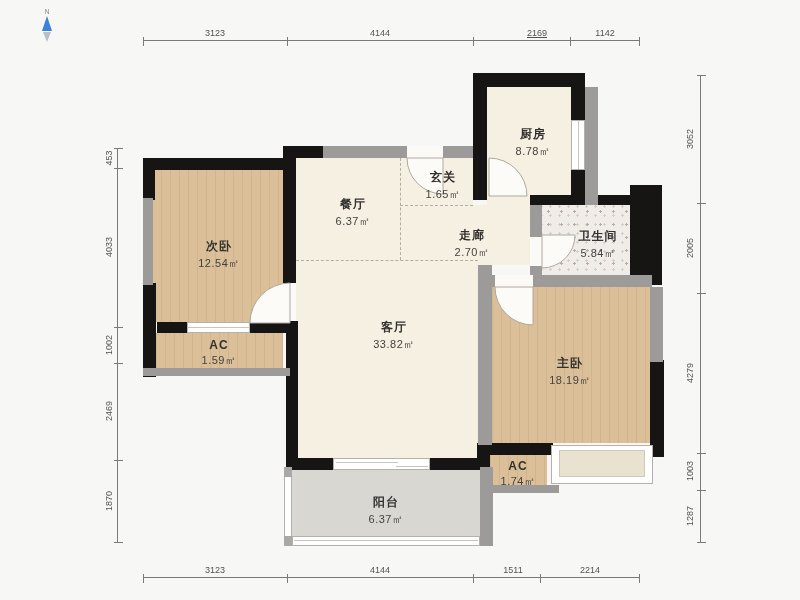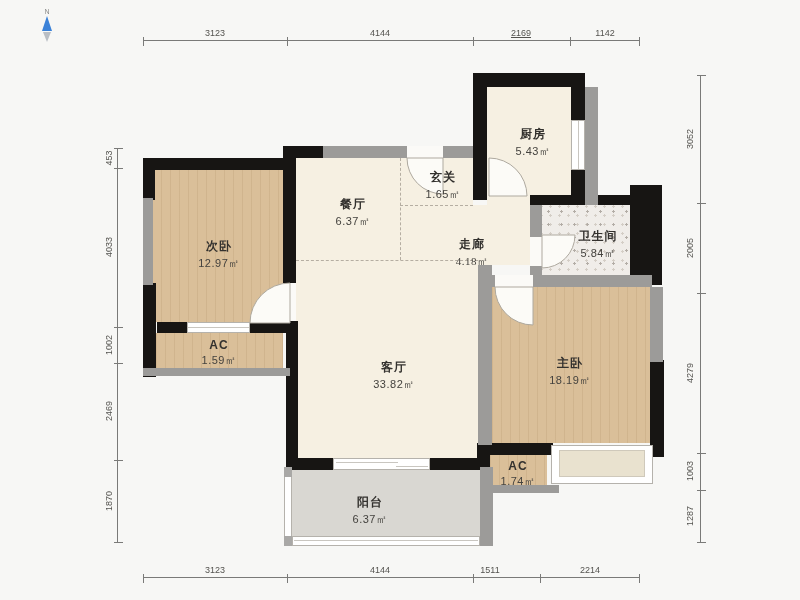--- a/index.html
+++ b/index.html
@@ -130,85 +130,85 @@
   <svg class="overlay" width="800" height="600" viewBox="0 0 800 600">
     <path d="M 443 158 L 407 158 A 36 36 0 0 0 443 194 Z" fill="#fcfbf7" stroke="#aea99f" stroke-width="1"></path>
     <path d="M 489 196 L 489 158 A 38 38 0 0 1 527 196 Z" fill="#fcfbf7" stroke="#aea99f" stroke-width="1"></path>
     <path d="M 542 235 L 542 268 A 33 33 0 0 0 575 235 Z" fill="#fcfbf7" stroke="#aea99f" stroke-width="1"></path>
     <path d="M 290 323 L 290 283 A 40 40 0 0 0 250 323 Z" fill="#fcfbf7" stroke="#aea99f" stroke-width="1"></path>
     <path d="M 533 287 L 495 287 A 38 38 0 0 0 533 325 Z" fill="#fcfbf7" stroke="#aea99f" stroke-width="1"></path>
   </svg>
 
   <div class="rlabel" style="left:219px;top:238px;">
     <div class="rname">次卧</div>
-    <div class="rarea">12.97㎡</div>
+    <div class="rarea">12.54㎡</div>
   </div>
   <div class="rlabel" style="left:353px;top:196px;">
     <div class="rname">餐厅</div>
     <div class="rarea">6.37㎡</div>
   </div>
   <div class="rlabel" style="left:443px;top:169px;">
     <div class="rname">玄关</div>
     <div class="rarea">1.65㎡</div>
   </div>
   <div class="rlabel" style="left:533px;top:126px;">
     <div class="rname">厨房</div>
-    <div class="rarea">5.43㎡</div>
-  </div>
-  <div class="rlabel" style="left:472px;top:236px;font-family:Liberation Serif, serif;">
+    <div class="rarea">8.78㎡</div>
+  </div>
+  <div class="rlabel" style="left:472px;top:227px;">
     <div class="rname">走廊</div>
-    <div class="rarea">4.18㎡</div>
+    <div class="rarea">2.70㎡</div>
   </div>
   <div class="rlabel" style="left:598px;top:228px;">
     <div class="rname">卫生间</div>
     <div class="rarea">5.84㎡</div>
   </div>
-  <div class="rlabel" style="left:394px;top:319px;margin-top:40px;">
+  <div class="rlabel" style="left:394px;top:319px;">
     <div class="rname">客厅</div>
     <div class="rarea">33.82㎡</div>
   </div>
   <div class="rlabel" style="left:570px;top:355px;">
     <div class="rname">主卧</div>
     <div class="rarea">18.19㎡</div>
   </div>
   <div class="rlabel" style="left:219px;top:338px;">
     <div class="rname">AC</div>
     <div class="rarea">1.59㎡</div>
   </div>
   <div class="rlabel" style="left:518px;top:459px;">
     <div class="rname">AC</div>
     <div class="rarea">1.74㎡</div>
   </div>
-  <div class="rlabel" style="left:370px;top:494px;">
+  <div class="rlabel" style="left:386px;top:494px;">
     <div class="rname">阳台</div>
     <div class="rarea">6.37㎡</div>
   </div>
 </div>
 
 <div class="dimline-h" style="left:143px;top:40px;width:497px;">
   <div class="tick-h" style="left:0"></div>
     <div class="tick-h" style="left:144px"></div>
     <div class="tick-h" style="left:330px"></div>
     <div class="tick-h" style="left:427px"></div>
     <div class="tick-h" style="left:496px"></div>
   <div class="dimlab" style="left:72px;top:-8px;">3123</div>
   <div class="dimlab" style="left:237px;top:-8px;">4144</div>
-  <div class="dimlab" style="left:378px;top:-8px;text-decoration:underline;">2169</div>
+  <div class="dimlab" style="left:394px;top:-8px;text-decoration:underline;">2169</div>
   <div class="dimlab" style="left:462px;top:-8px;">1142</div>
 </div>
 
 <div class="dimline-h" style="left:143px;top:577px;width:497px;">
   <div class="tick-h" style="left:0"></div>
     <div class="tick-h" style="left:144px"></div>
     <div class="tick-h" style="left:330px"></div>
     <div class="tick-h" style="left:397px"></div>
     <div class="tick-h" style="left:496px"></div>
   <div class="dimlab" style="left:72px;top:-8px;">3123</div>
   <div class="dimlab" style="left:237px;top:-8px;">4144</div>
-  <div class="dimlab" style="left:347px;top:-8px;">1511</div>
+  <div class="dimlab" style="left:370px;top:-8px;">1511</div>
   <div class="dimlab" style="left:447px;top:-8px;">2214</div>
 </div>
 
 <div class="dimline-v" style="left:117px;top:148px;height:395px;">
   <div class="tick-v" style="top:0"></div>
     <div class="tick-v" style="top:20px"></div>
     <div class="tick-v" style="top:179px"></div>
     <div class="tick-v" style="top:215px"></div>
     <div class="tick-v" style="top:312px"></div>
     <div class="tick-v" style="top:394px"></div>

